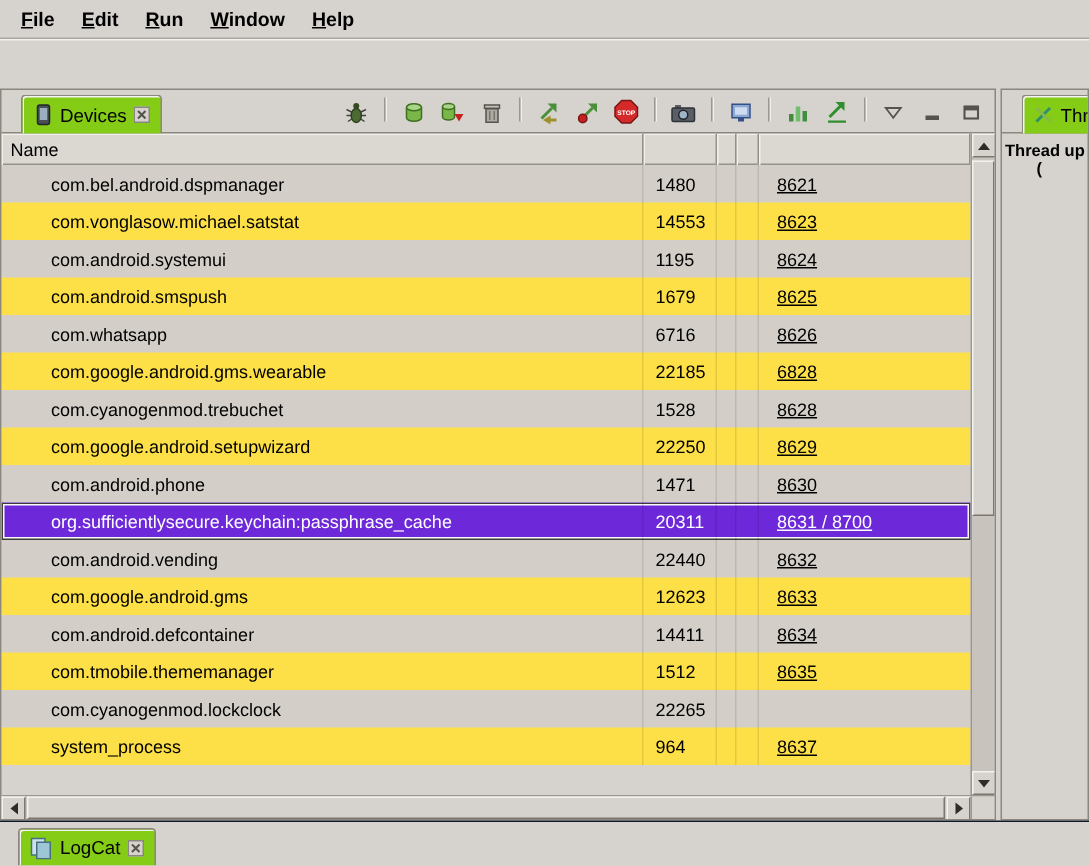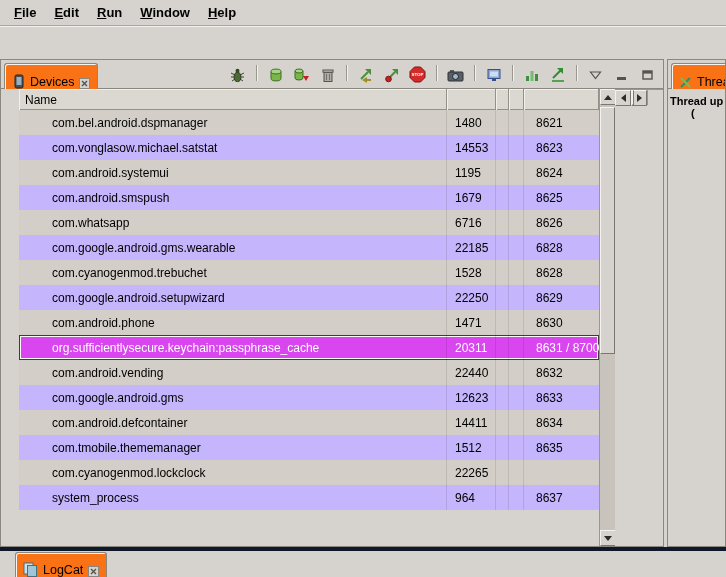--- a/index.html
+++ b/index.html
@@ -21,66 +21,67 @@
   
   .main { position:absolute; top:59px; left:0; right:0; bottom:30px; display:flex; }
   .panel { background:#d6d3ce; border:1px solid #8a877f; display:flex; flex-direction:column; }
   .devices-panel { width:664px; }
   .sash { width:3px; }
   .threads-panel { flex:1; overflow:hidden; }
 
   
   .tabstrip { height:29px; display:flex; align-items:flex-end; border-bottom:1px solid #8a877f; padding-left:3px; }
   .tab {
-    display:flex; align-items:flex-end; gap:5px; height:26px; padding:0 7px;
-    background:#f97316; border:1px solid #8a877f; border-bottom:none;
+    display:flex; align-items:center; gap:5px; height:26px; padding:0 7px;
+    background:#84cc16; border:1px solid #8a877f; border-bottom:none;
     border-radius:3px 3px 0 0; margin-bottom:-1px;
     box-shadow:inset 1px 1px 0 #f6f4f0;
+    margin-left:10px;
   }
   .tab-label { font-size:12.5px; white-space:nowrap; }
   .closebox {
     width:11px; height:11px; display:flex; align-items:center; justify-content:center;
     border:1px solid #8a877f; background:#d6d3ce;
   }
 
   
   .view-toolbar { margin-left:auto; display:flex; align-items:center; gap:7px; padding:0 6px 4px 0; }
   .tbicon { width:19px; height:17px; display:flex; align-items:center; justify-content:center; cursor:default; }
   .tbsep { width:1px; height:16px; background:#9a978f; box-shadow:1px 0 0 #f2f0ec; margin:0 2px 3px 2px; align-self:flex-end; }
 
   
-  .table-area { flex:1; display:flex; flex-direction:row; overflow:hidden;padding-left:18px; }
+  .table-area { flex:1; display:flex; flex-direction:column; overflow:hidden; }
   .table-scroll-row { flex:1; display:flex; overflow:hidden; }
   .table-cols { flex:1; display:flex; flex-direction:column; overflow:hidden; }
   .thead {
     display:grid; grid-template-columns:428px 49px 13px 15px 1fr;
     height:21px; background:#dbd8d1; flex:0 0 21px;
   }
   .hcell {
     display:flex; align-items:center; padding-left:6px; font-size:12px;
     border-right:1px solid #94918a; box-shadow:inset 1px 1px 0 #f2f0ec, inset 0 -1px 0 #94918a;
     overflow:hidden; white-space:nowrap;
   }
   .tbody { flex:1; overflow:hidden; position:relative; }
   .trow {
     display:grid; grid-template-columns:428px 49px 13px 15px 1fr;
     height:25px; font-size:12px; align-items:center; cursor:default;
   }
   .trow.odd  { background:#d3cfc8; }
-  .trow.even { background:#c4b5fd; }
+  .trow.even { background:#fde047; }
   .trow.selected {
-    background:#d946ef; color:#fff;
+    background:#6d28d9; color:#fff;
     box-shadow: inset 0 0 0 1px #3e3c38, inset 0 0 0 2px #fafaf8;
   }
   .cell { overflow:hidden; white-space:nowrap; height:100%; display:flex; align-items:center; }
   .cell.name { padding-left:33px; border-right:1px solid rgba(0,0,0,0.10); }
   .cell.pid  { padding-left:8px;  border-right:1px solid rgba(0,0,0,0.10); }
   .cell.c3   { border-right:1px solid rgba(0,0,0,0.10); }
   .cell.c4   { border-right:1px solid rgba(0,0,0,0.10); }
-  .cell.port { padding-left:12px; }
+  .cell.port { padding-left:12px;text-decoration:underline; }
 
   
   .vscroll { width:16px; display:flex; flex-direction:column; background:#c8c4bd; border-left:1px solid #9a978f; }
   .hscroll-row { height:16px; display:flex; flex:0 0 16px; border-top:1px solid #9a978f; }
   .hscroll { flex:1; display:flex; background:#c8c4bd; }
   .htrack { flex:1; position:relative; }
   .vtrack { flex:1; position:relative; }
   .sbtn {
     width:16px; height:16px; flex:0 0 16px; background:#d6d3ce;
     border:1px solid; border-color:#f4f2ee #7a7771 #7a7771 #f4f2ee;
@@ -100,22 +101,22 @@
   .tri.right { border-top:4px solid transparent; border-bottom:4px solid transparent; border-left:5px solid #2e2c28; }
 
   
   .threads-body { padding-top:6px; font-size:11px; white-space:nowrap; overflow:hidden;font-weight:bold; }
   .threads-line1 { padding-left:2px; }
   .threads-line2 { padding-left:23px; }
 
   
   .bottombar {
     position:absolute; left:0; right:0; bottom:0; height:30px;
-    border-top:4px solid #0f172a; background:#d6d3ce;
-    display:flex; align-items:flex-end; padding-left:15px;
+    border-top:1px solid #0f172a; background:#d6d3ce;
+    display:flex; align-items:flex-end; padding-left:2px;
   }
   .bottombar .tab { margin-bottom:0; height:25px; border-bottom:none; }
 </style>
 </head>
 <body>
 
 <div class="menubar">
   <span class="menu-item"><u>F</u>ile</span>
   <span class="menu-item"><u>E</u>dit</span>
   <span class="menu-item"><u>R</u>un</span>

